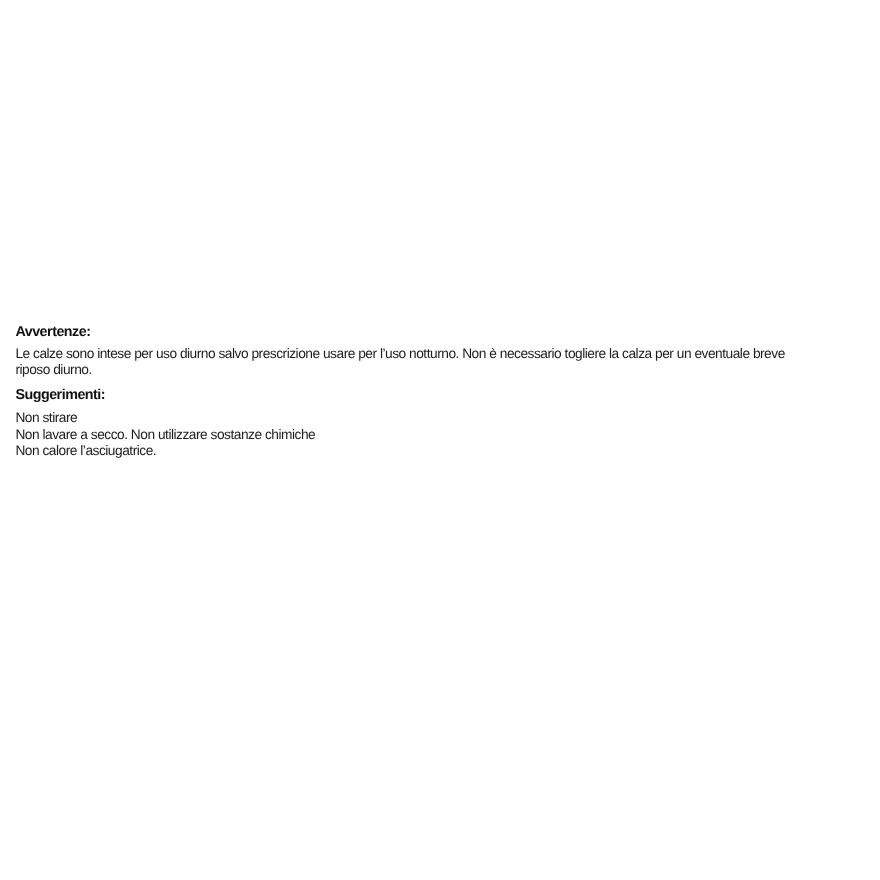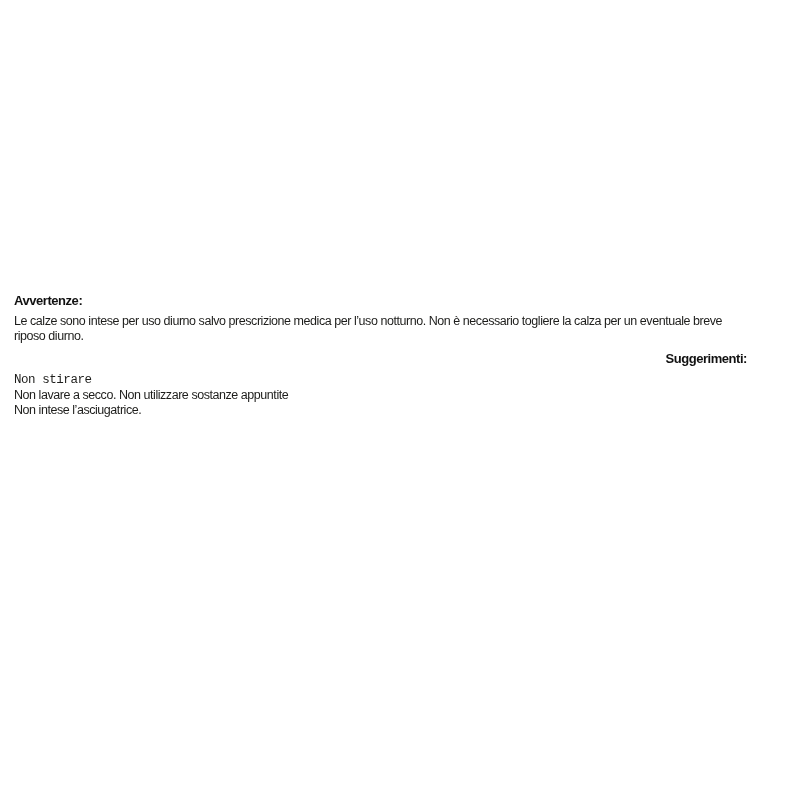--- a/index.html
+++ b/index.html
@@ -35,26 +35,26 @@
     margin: 0;
   }
 </style>
 </head>
 <body style="background: rgb(255, 255, 255);">
 
 <main class="page">
 
   <section class="section">
     <h2 class="section-heading" style="color: rgb(17, 17, 17);">Avvertenze:</h2>
-    <p class="section-paragraph" style="color: rgb(29, 29, 27);">Le calze sono intese per uso diurno salvo prescrizione medica per l’uso notturno. Non è necessario togliere la calza per un eventuale breve riposo diurno.</p>
+    <p class="section-paragraph" style="color: rgb(29, 29, 27);">Le calze sono intese per uso diurno salvo prescrizione usare per l’uso notturno. Non è necessario togliere la calza per un eventuale breve riposo diurno.</p>
   </section>
 
   <section class="section">
-    <h2 class="section-heading" style="color: rgb(17, 17, 17); text-align: right;">Suggerimenti:</h2>
+    <h2 class="section-heading" style="color: rgb(17, 17, 17);">Suggerimenti:</h2>
   </section>
 
   <section class="section">
-    <p class="section-paragraph" style="color: rgb(29, 29, 27); font-family: Liberation Mono, monospace;">Non stirare</p>
-    <p class="section-paragraph" style="color: rgb(29, 29, 27);">Non lavare a secco. Non utilizzare sostanze appuntite</p>
-    <p class="section-paragraph" style="color: rgb(29, 29, 27);">Non intese l’asciugatrice.</p>
+    <p class="section-paragraph" style="color: rgb(29, 29, 27);">Non stirare</p>
+    <p class="section-paragraph" style="color: rgb(29, 29, 27);">Non lavare a secco. Non utilizzare sostanze chimiche</p>
+    <p class="section-paragraph" style="color: rgb(29, 29, 27);">Non calore l’asciugatrice.</p>
   </section>
 
 </main>
 
 </body></html>

